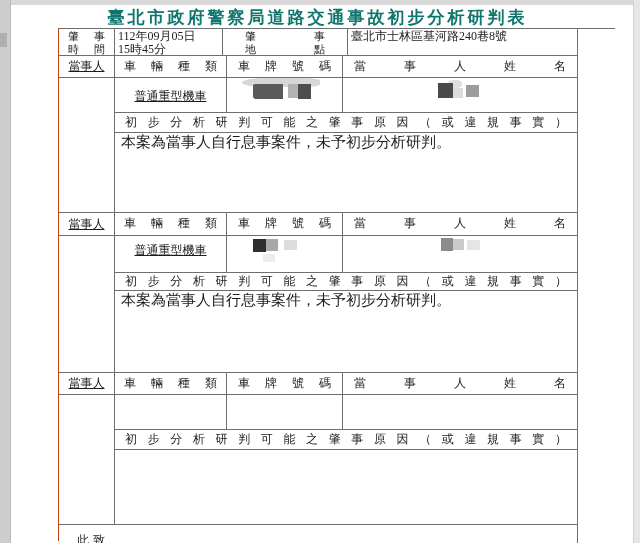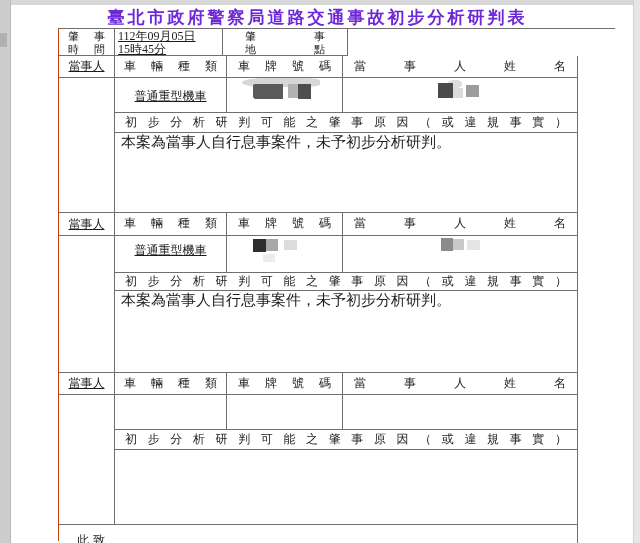--- a/index.html
+++ b/index.html
@@ -11,21 +11,21 @@
   }
   
   .strip-top{position:absolute;left:0;top:0;width:640px;height:5px;background:#d8d8d8;}
   .strip-left{position:absolute;left:0;top:0;width:10px;height:543px;background:#cdcdcd;border-right:1px solid #b9b9b9;}
   .strip-right{position:absolute;left:633px;top:0;width:7px;height:543px;background:#e6e6e6;border-left:1px solid #d2d2d2;}
   .left-dark-patch{position:absolute;left:0;top:33px;width:7px;height:14px;background:#b0b0b0;}
 
   .doc-title{
     position:absolute;left:58px;top:6px;width:519px;
     text-align:center;font-size:17px;font-weight:bold;letter-spacing:3px;
-    white-space:nowrap;color:#6d28d9;
+    white-space:nowrap;color:#0f766e;
   }
 
   .sheet{position:absolute;left:58px;top:28px;width:519px;height:512px;
     border-top:1px solid #6f6f6f;border-left:1px solid #c2410c;padding-left:37px;}
   .cell{
     position:absolute;box-sizing:border-box;
     border-right:1px solid #6f6f6f;border-bottom:1px solid #6f6f6f;
     font-size:12px;line-height:13px;overflow:hidden;
   }
   .j{text-align:justify;text-align-last:justify;-moz-text-align-last:justify;}
@@ -46,28 +46,29 @@
 <div class="strip-right"></div>
 
 <div class="doc-title">臺北市政府警察局道路交通事故初步分析研判表</div>
 
 <div class="sheet">
 
   <div class="cell lbl" style="left:0;top:0;width:56px;height:27px;">
     <div class="j">肇 事</div>
     <div class="j">時 間</div>
   </div>
-  <div class="cell val" style="left:56px;top:0;width:108px;height:27px;text-decoration:underline;">
+  <div class="cell val" style="left:56px;top:0;width:108px;height:27px;">
     <div>112年09月05日</div>
     <div>15時45分</div>
   </div>
   <div class="cell lbl" style="left:164px;top:0;width:125px;height:27px;padding:1px 22px;">
     <div class="j">肇 事</div>
     <div class="j">地 點</div>
   </div>
+  <div class="cell val" style="left:289px;top:0;width:230px;height:27px;">臺北市士林區基河路240巷8號</div>
 
   <div class="cell hdr c" style="left:0;top:27px;width:56px;height:22px;padding:0;">當事人</div>
   <div class="cell hdr j" style="left:56px;top:27px;width:112px;height:22px;padding:4px 9px;">車 輛 種 類</div>
   <div class="cell hdr j" style="left:168px;top:27px;width:116px;height:22px;padding:4px 11px;">車 牌 號 碼</div>
   <div class="cell hdr j" style="left:284px;top:27px;width:235px;height:22px;padding:4px 11px;">當 事 人 姓 名</div>
 
   <div class="cell" style="left:0;top:49px;width:56px;height:135px;"></div>
   <div class="cell c" style="left:56px;top:49px;width:112px;height:35px;align-items:flex-start;padding-top:12px;">普通重型機車</div>
   <div class="cell" style="left:168px;top:49px;width:116px;height:35px;">
     <div class="red" style="left:15px;top:0;width:78px;height:9px;background:#c9c9c9;opacity:.75;border-radius:60% 40% 40% 60%/100% 60% 60% 100%;"></div>

